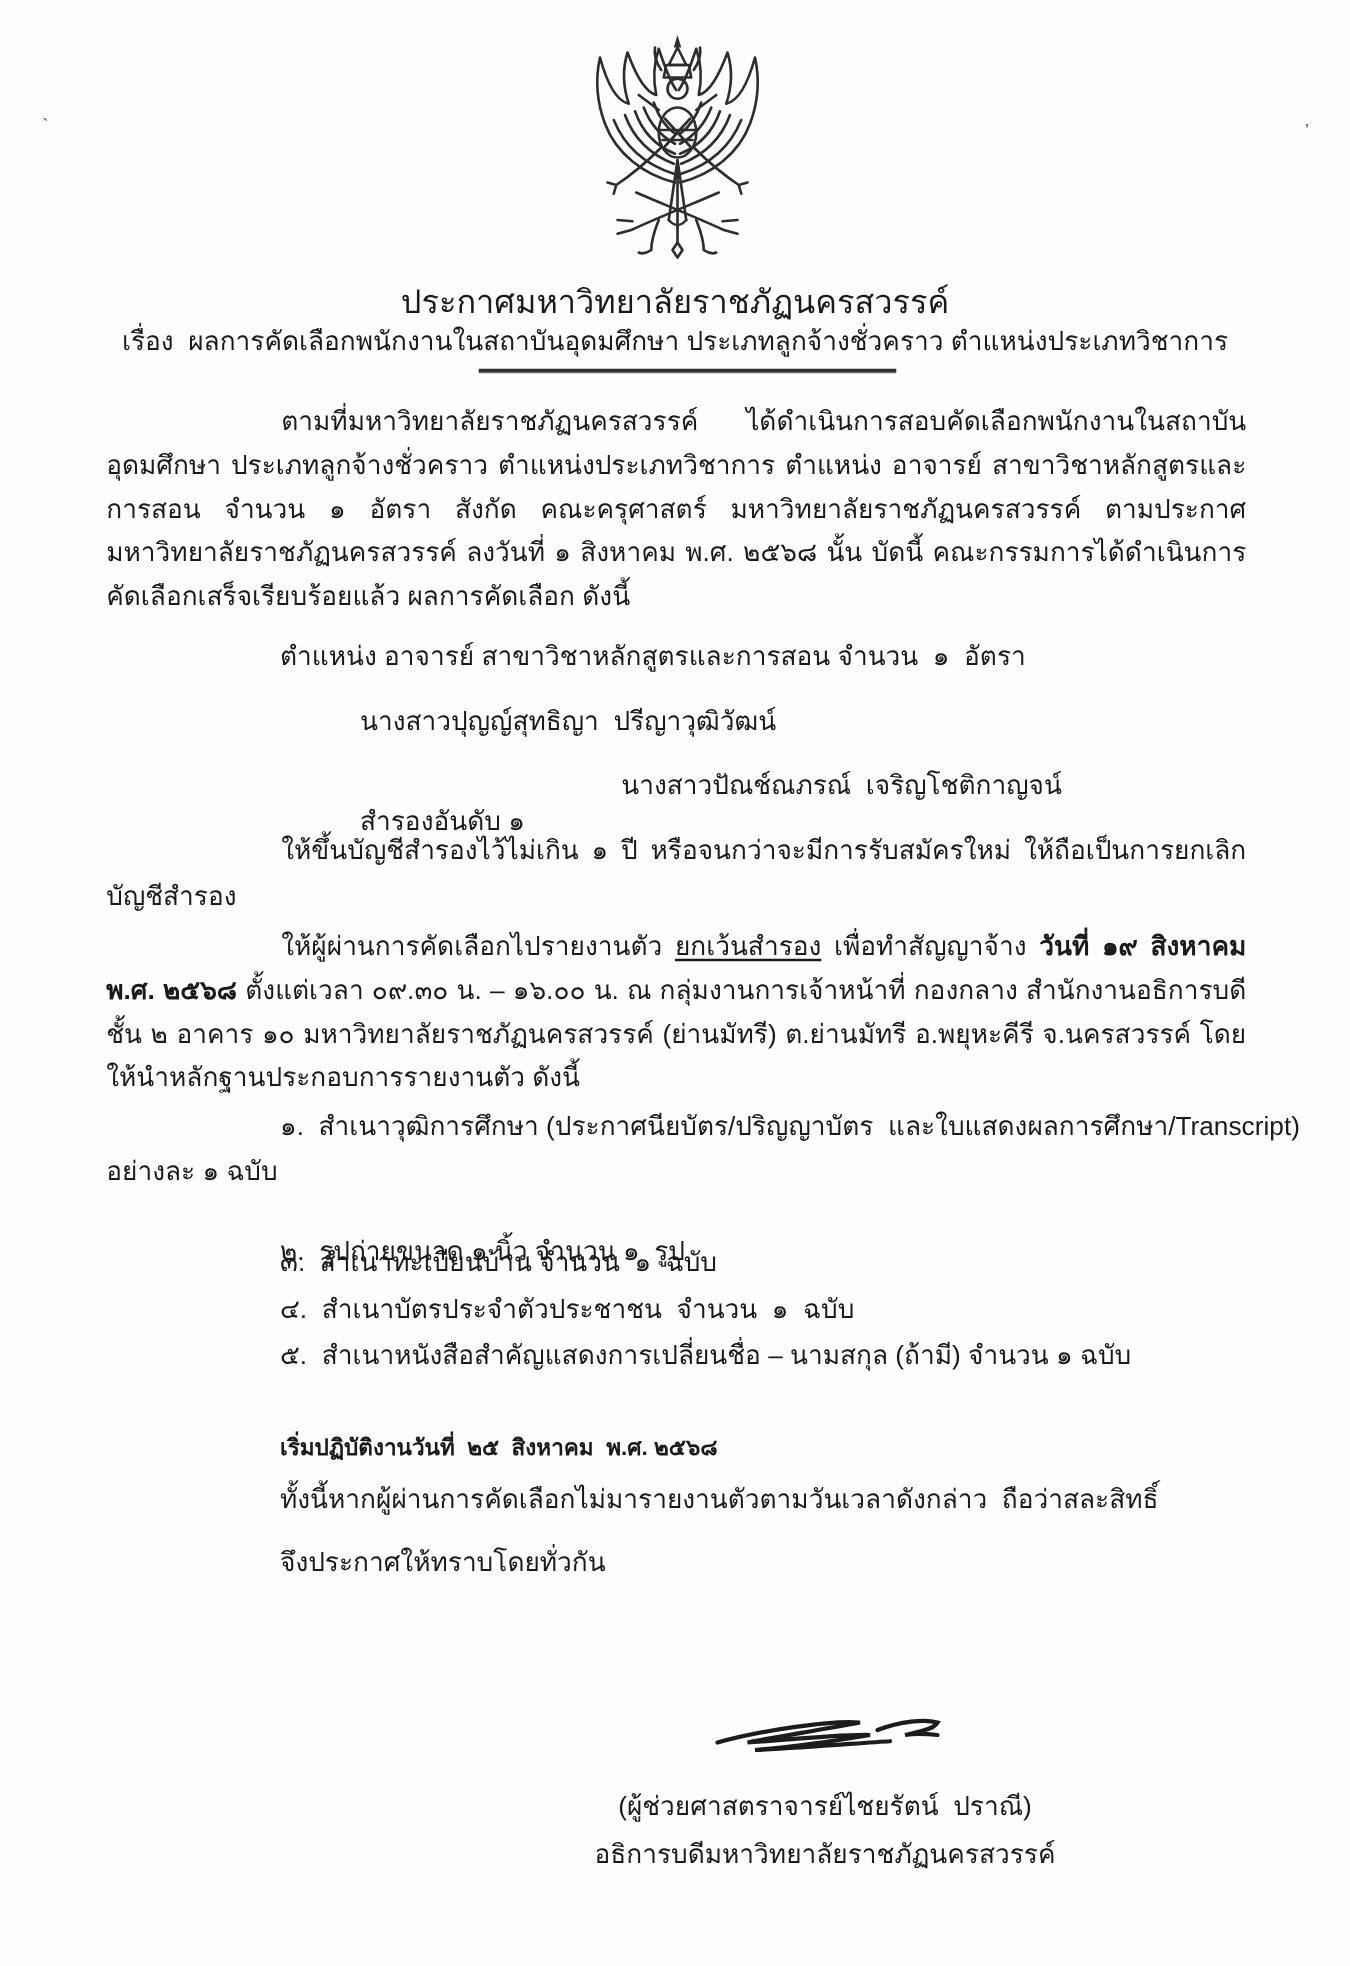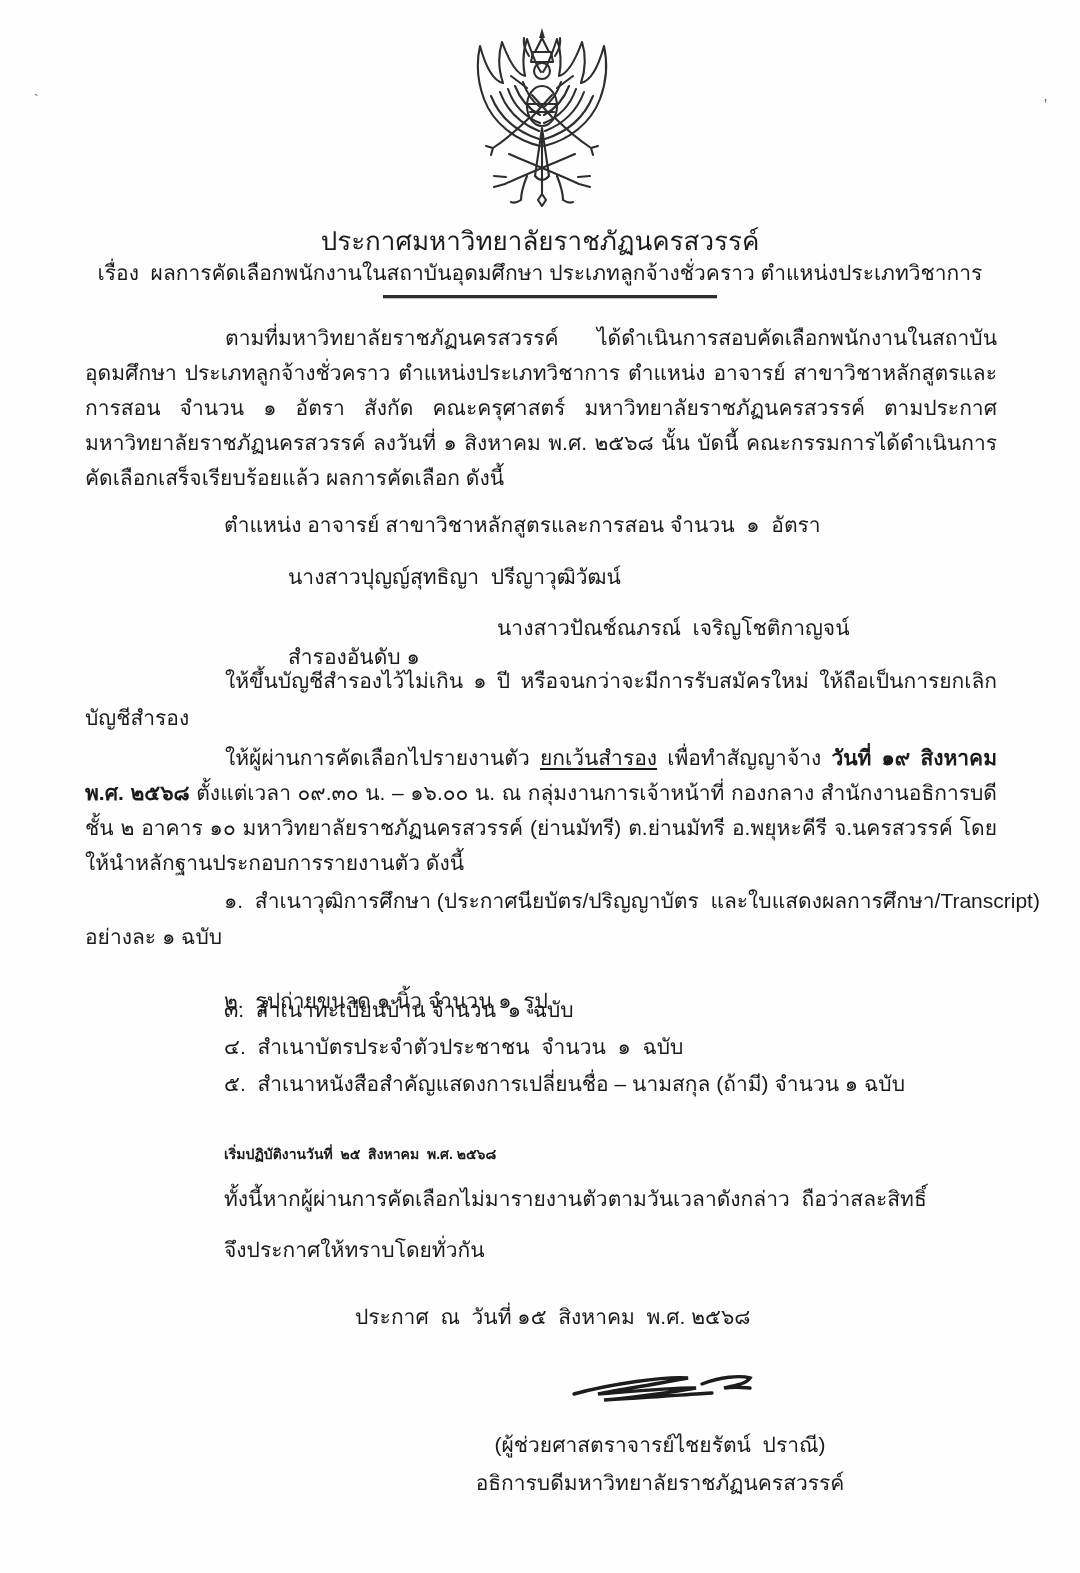--- a/index.html
+++ b/index.html
@@ -119,24 +119,23 @@
 
   <div class="abs para lh35" style="top:740px;"><span>ให้ผู้ผ่านการคัดเลือกไปรายงานตัว </span><span class="ul">ยกเว้นสำรอง</span><span> เพื่อทำสัญญาจ้าง </span><span class="bold">วันที่ ๑๙ สิงหาคม พ.ศ. ๒๕๖๘ </span><span>ตั้งแต่เวลา ๐๙.๓๐ น. – ๑๖.๐๐ น. ณ กลุ่มงานการเจ้าหน้าที่ กองกลาง สำนักงานอธิการบดี ชั้น ๒ อาคาร ๑๐ มหาวิทยาลัยราชภัฏนครสวรรค์ (ย่านมัทรี) ต.ย่านมัทรี อ.พยุหะคีรี จ.นครสวรรค์ โดยให้นำหลักฐานประกอบการรายงานตัว ดังนี้</span></div>
 
   <div class="abs pre" style="left:224px;top:884px;">๑.  สำเนาวุฒิการศึกษา (ประกาศนียบัตร/ปริญญาบัตร  และใบแสดงผลการศึกษา/Transcript)</div>
   <div class="abs pre" style="left:85px;top:920px;">อย่างละ ๑ ฉบับ</div>
   <div class="abs pre" style="left:224px;top:956px;margin-top:28px;">๒.  รูปถ่ายขนาด ๑ นิ้ว จำนวน ๑  รูป</div>
   <div class="abs pre" style="left:224px;top:993px;">๓.  สำเนาทะเบียนบ้าน จำนวน  ๑  ฉบับ</div>
   <div class="abs pre" style="left:224px;top:1030px;">๔.  สำเนาบัตรประจำตัวประชาชน  จำนวน  ๑  ฉบับ</div>
   <div class="abs pre" style="left:224px;top:1067px;">๕.  สำเนาหนังสือสำคัญแสดงการเปลี่ยนชื่อ – นามสกุล (ถ้ามี) จำนวน ๑ ฉบับ</div>
 
-  <div class="abs pre bold" style="left:224px;top:1143px;font-size:14px;">เริ่มปฏิบัติงานวันที่  ๒๕  สิงหาคม  พ.ศ. ๒๕๖๘</div>
+  <div class="abs pre bold" style="left:224px;top:1143px;font-size:18px;">เริ่มปฏิบัติงานวันที่  ๒๕  สิงหาคม  พ.ศ. ๒๕๖๘</div>
   <div class="abs pre" style="left:224px;top:1182px;">ทั้งนี้หากผู้ผ่านการคัดเลือกไม่มารายงานตัวตามวันเวลาดังกล่าว  ถือว่าสละสิทธิ์</div>
   <div class="abs pre" style="left:224px;top:1233px;">จึงประกาศให้ทราบโดยทั่วกัน</div>
-  <div class="abs pre" style="left:355px;top:1300px;">ประกาศ  ณ  วันที่ ๑๕  สิงหาคม  พ.ศ. ๒๕๖๘</div>
 
   <div class="abs" style="left:568px;top:1362px;width:190px;height:46px;">
     <svg width="190" height="46" viewBox="0 0 190 46">
       <path class="sig-line" d="M6,32 C42,22 98,14 120,16 C88,22 50,28 30,32 C68,29 114,25 128,26 C98,31 62,36 36,38 C80,36 124,32 144,31"></path>
       <path class="sig-line" d="M134,22 C152,15 172,13 182,16 C178,22 168,23 156,26 C162,25 172,25 182,26"></path>
     </svg>
   </div>
   <div class="abs pre" style="left:460px;top:1466px;width:400px;text-align:center;">อธิการบดีมหาวิทยาลัยราชภัฏนครสวรรค์</div>
   <div class="abs pre" style="left:460px;top:1428px;width:400px;text-align:center;">(ผู้ช่วยศาสตราจารย์ไชยรัตน์  ปราณี)</div>
 

